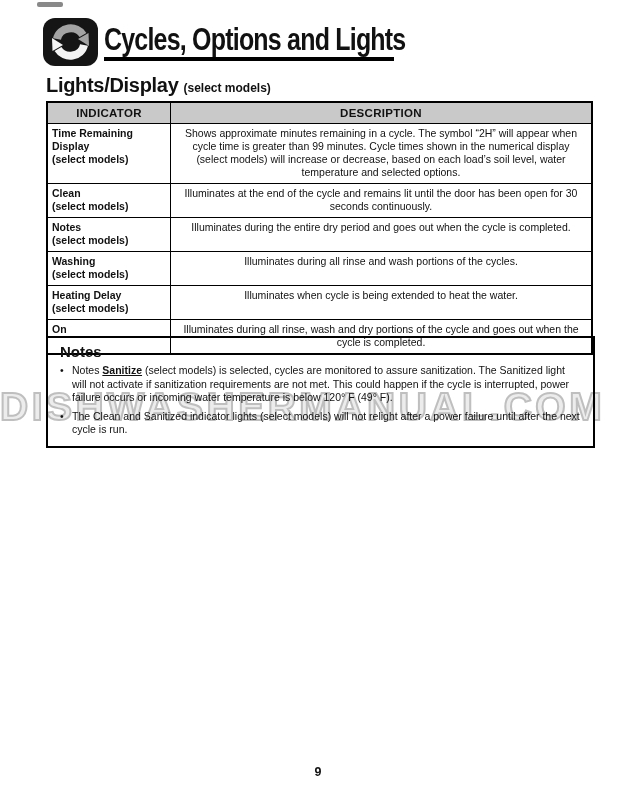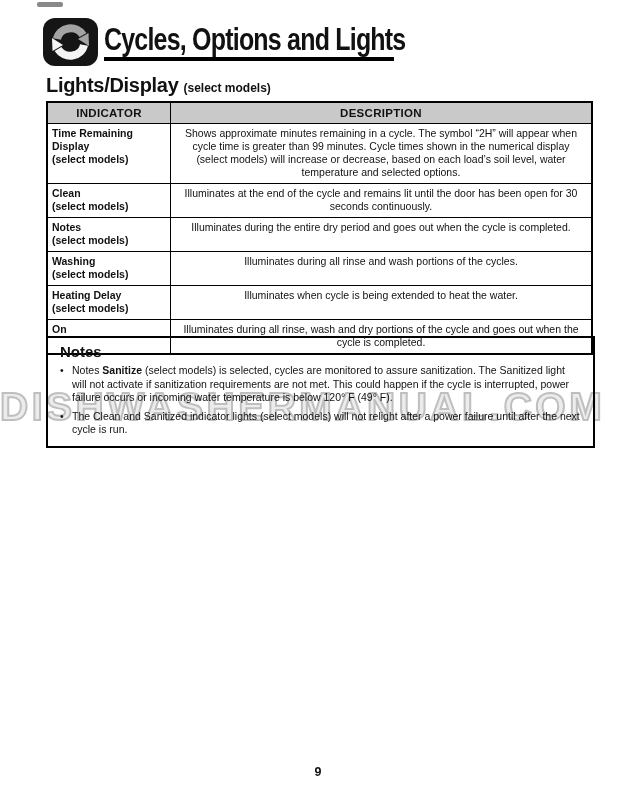--- a/index.html
+++ b/index.html
@@ -66,21 +66,21 @@
   .notes-box {
     left: 38px; top: 336px; width: 521px;
     border: 2px solid #000;
     padding: 5px 12px 9px;
     background: transparent;
   }
   .notes-title { font-size: 15px; font-weight: bold; margin: 0 0 4px 0; }
   .note-item { display: flex; margin: 0 0 5px 0; }
   .note-bullet { width: 12px; flex: 0 0 12px; font-size: 10.5px; line-height: 13.5px; }
   .note-text { font-size: 10.5px; line-height: 13.5px; }
-  .note-bold { font-weight: bold; }
+  .note-bold { font-weight: bold; text-decoration: underline; }
 
   
   .watermark {
     left: 0; top: 385px; width: 620px;
     text-align: left; white-space: nowrap;
     font-size: 39px; font-weight: bold; letter-spacing: 3.5px;
     color: #ececec;
     -webkit-text-stroke: 2px #bfbfbf;
     z-index: 0;
   }

